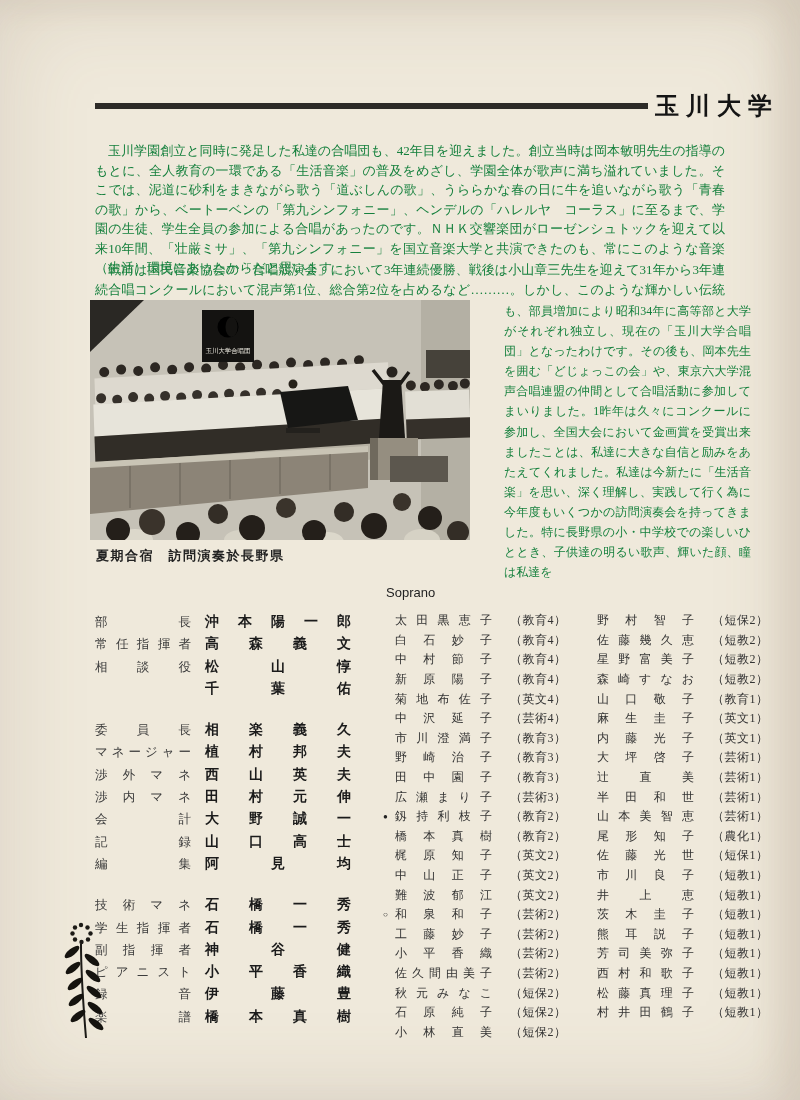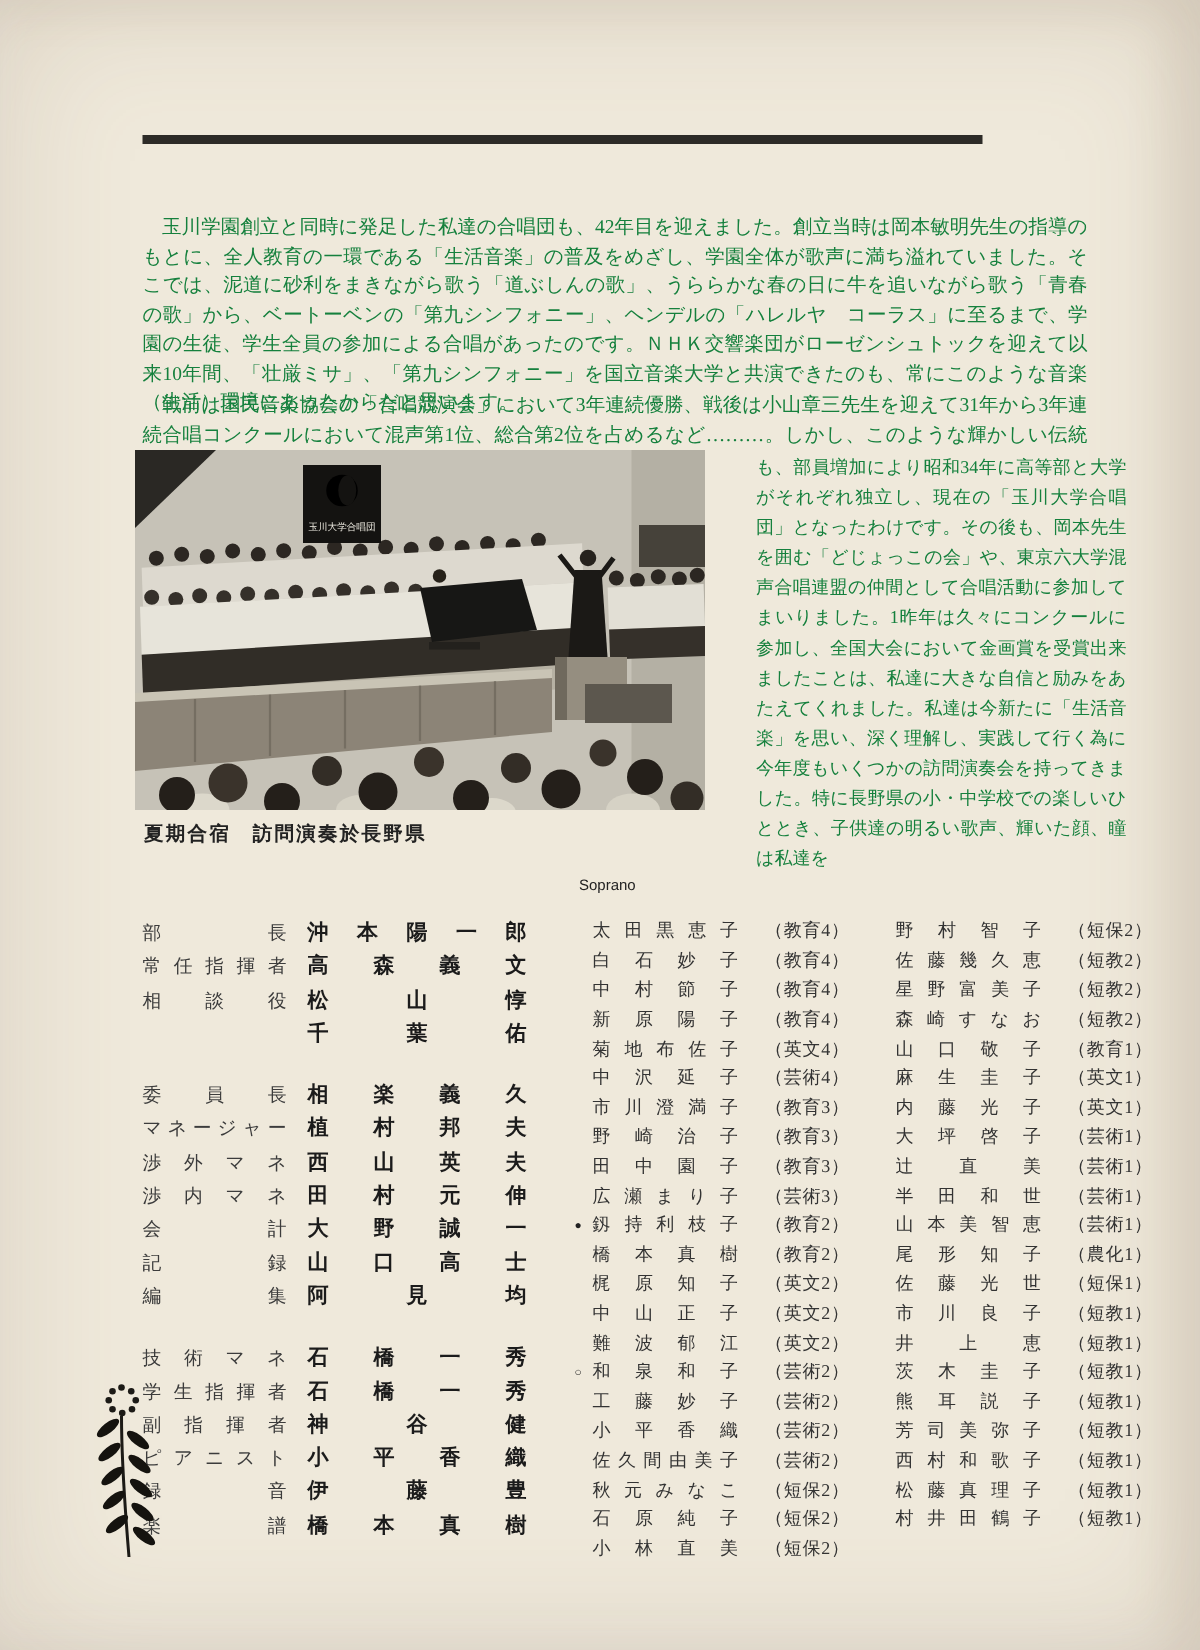--- a/index.html
+++ b/index.html
@@ -10,21 +10,21 @@
   }
   .header{position:absolute;left:95px;top:90px;width:684px;display:flex;align-items:center;}
   .rule{width:560px;height:6px;background:#2d2b27;}
   .title{margin-left:7px;font-size:24px;font-weight:bold;letter-spacing:7px;color:#141414;white-space:nowrap;}
   .para{position:absolute;text-align:justify;font-size:13px;line-height:19.5px;color:#15803d;font-family:Liberation Serif, serif;}
   #p1{left:95px;top:141px;width:630px;}
   #p2{left:95px;top:260px;width:630px;}
   #p2c{left:504px;top:301px;width:247px;font-size:12px;line-height:20.1px;}
   .photo{position:absolute;left:90px;top:300px;width:380px;height:240px;display:block;}
   .caption{position:absolute;left:96px;top:547px;font-family:Liberation Mono, monospace;font-weight:bold;font-size:13px;letter-spacing:1.5px;color:#222;}
-  .sop-label{position:absolute;left:386px;top:585px;font-family:"Liberation Sans","DejaVu Sans",sans-serif;font-size:10px;color:#222;}
+  .sop-label{position:absolute;left:386px;top:585px;font-family:"Liberation Sans","DejaVu Sans",sans-serif;font-size:13px;color:#222;}
   .staff{position:absolute;left:95px;top:613px;width:270px;}
   .staff-group{margin-bottom:19px;}
   .staff-row{display:flex;align-items:baseline;height:22.3px;}
   .staff-role{width:96px;font-family:"Liberation Sans","DejaVu Sans",sans-serif;font-size:12.5px;color:#3c3c3c;}
   .staff-name{width:146px;margin-left:14px;font-family:"Liberation Sans","DejaVu Sans",sans-serif;font-weight:bold;font-size:14px;color:#1b1b1b;}
   .sop-col{position:absolute;top:611px;}
   #soprano-col1{left:383px;}
   #soprano-col2{left:585px;}
   .sop-row{display:flex;align-items:center;height:19.6px;font-size:12px;color:#333;}
   .sop-marker{width:12px;font-size:8px;color:#222;}
@@ -33,20 +33,21 @@
   .jchars{display:flex;justify-content:space-between;}
   .decor{position:absolute;left:42px;top:920px;}
 </style>
 </head>
 <body>
 
 <div class="page">
 
   <div class="header">
     <div class="rule"></div>
+    <div class="title">玉川大学</div>
   </div>
 
   <div class="para" id="p1">　玉川学園創立と同時に発足した私達の合唱団も、42年目を迎えました。創立当時は岡本敏明先生の指導のもとに、全人教育の一環である「生活音楽」の普及をめざし、学園全体が歌声に満ち溢れていました。そこでは、泥道に砂利をまきながら歌う「道ぶしんの歌」、うららかな春の日に牛を追いながら歌う「青春の歌」から、ベートーベンの「第九シンフォニー」、ヘンデルの「ハレルヤ　コーラス」に至るまで、学園の生徒、学生全員の参加による合唱があったのです。ＮＨＫ交響楽団がローゼンシュトックを迎えて以来10年間、「壮厳ミサ」、「第九シンフォニー」を国立音楽大学と共演できたのも、常にこのような音楽（生活）環境にあったからだと思います。</div>
   <div class="para" id="p2">　戦前は国民音楽協会の「合唱競演会」において3年連続優勝、戦後は小山章三先生を迎えて31年から3年連続合唱コンクールにおいて混声第1位、総合第2位を占めるなど………。しかし、このような輝かしい伝統にささえられた「玉川学園合唱部」</div>
 
   <svg class="photo" viewBox="0 0 380 240">
     <rect width="380" height="240" fill="#c6c2b7"></rect>
     <polygon points="0,0 54,0 0,52" fill="#2a2824"></polygon>
     <rect x="331" y="0" width="49" height="240" fill="#b4b0a4"></rect>
     <rect x="336" y="50" width="44" height="28" fill="#46423a"></rect>

